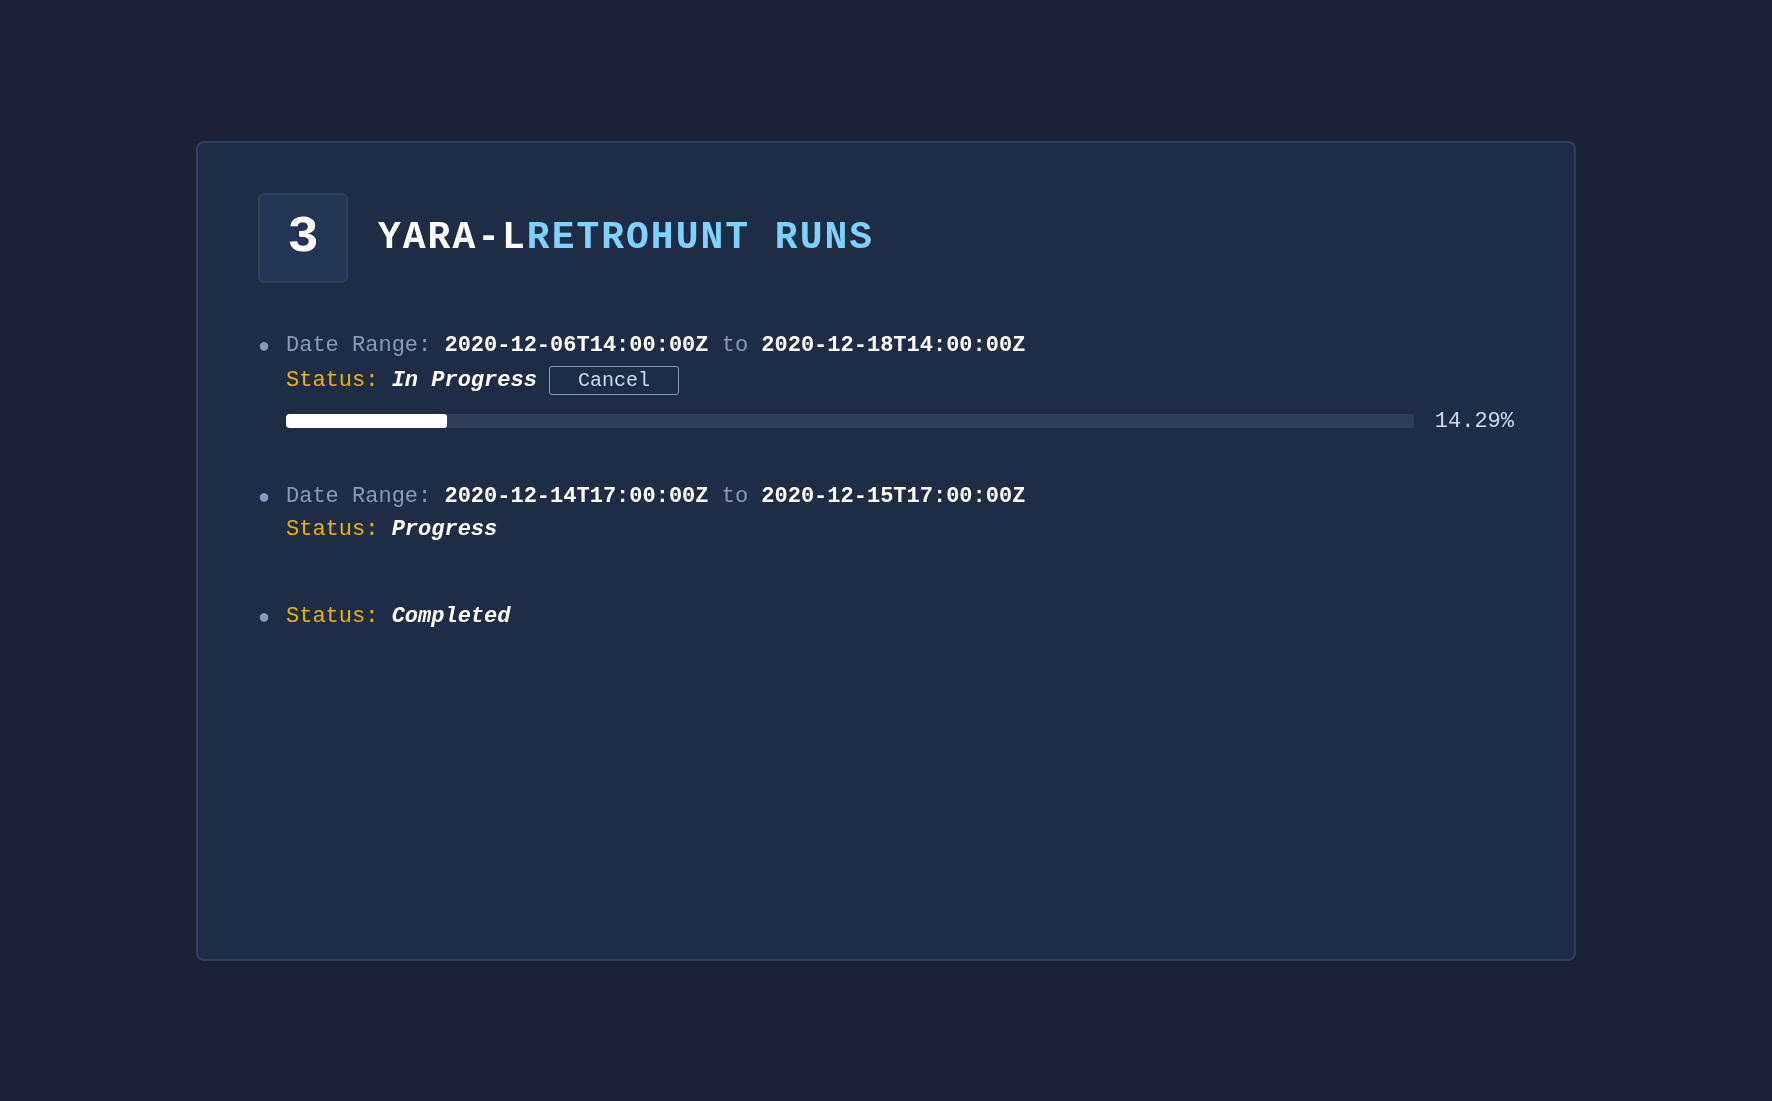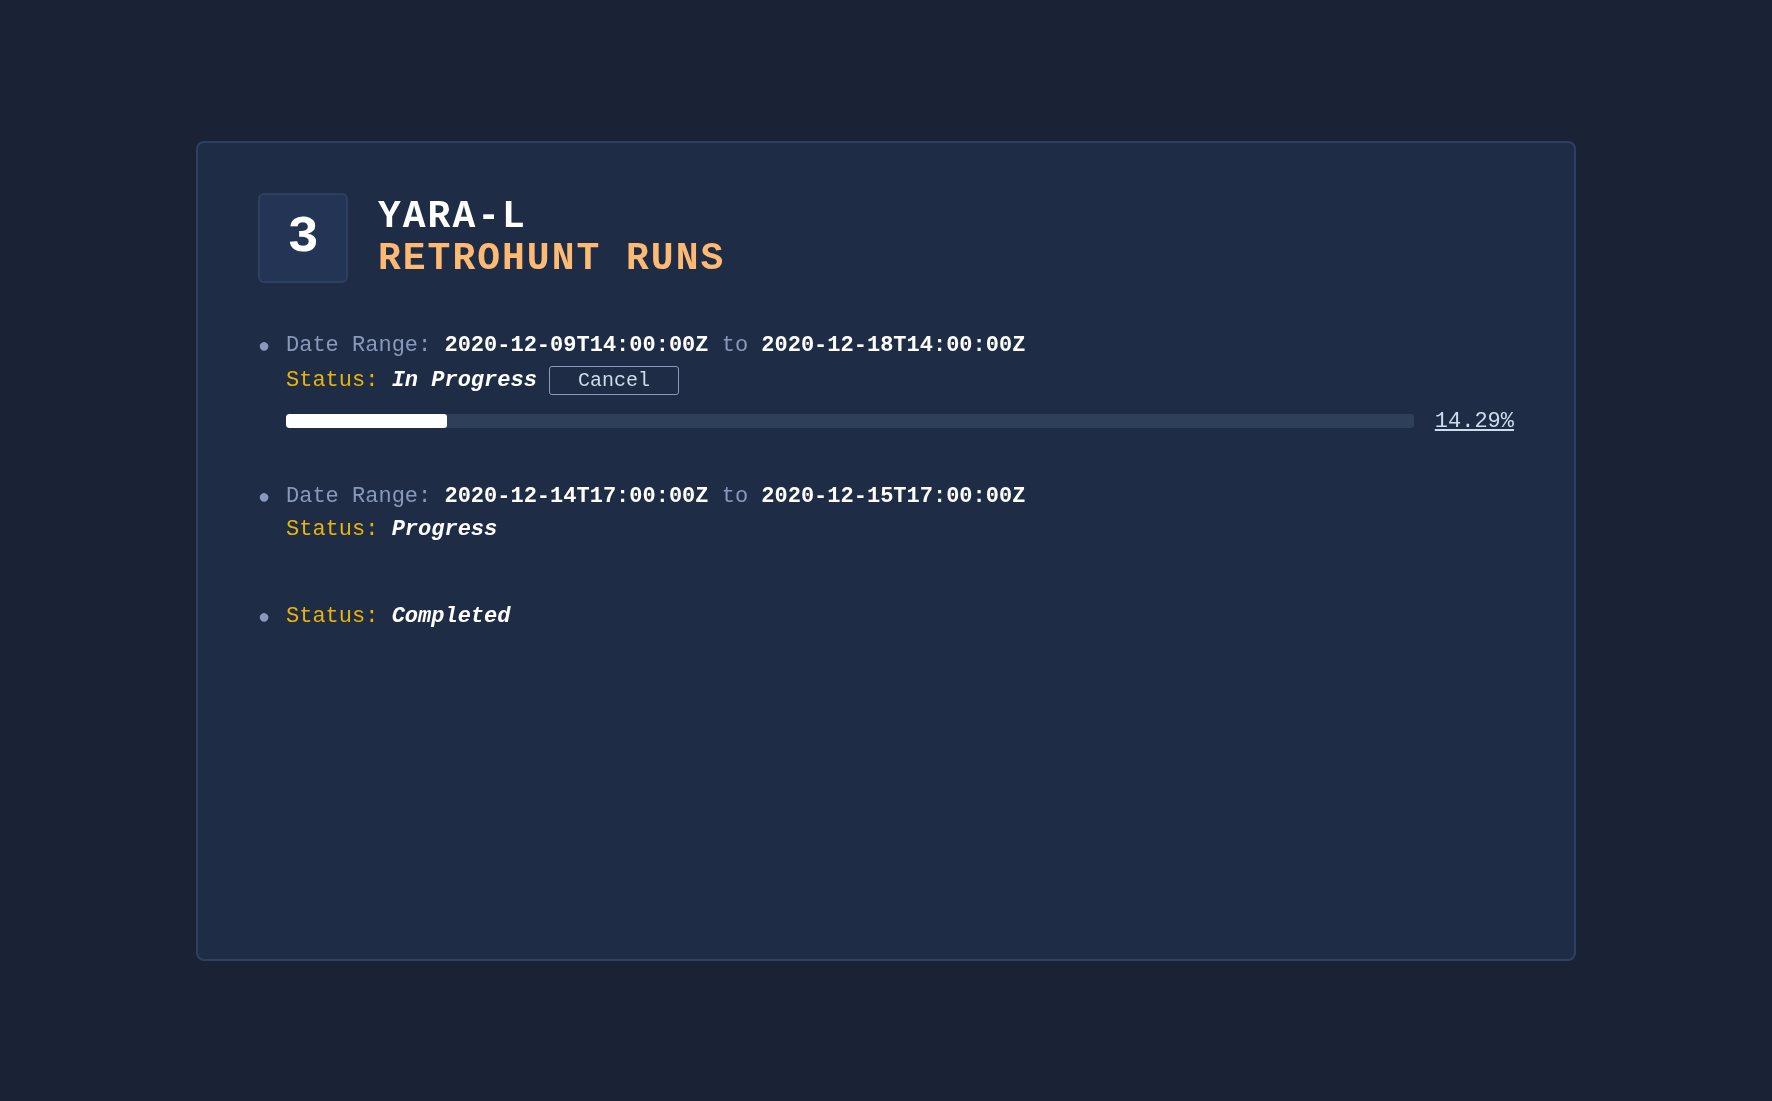--- a/index.html
+++ b/index.html
@@ -48,35 +48,35 @@
 
     .number-box span {
       font-size: 52px;
       font-weight: bold;
       color: #ffffff;
       font-family: 'Courier New', Courier, monospace;
     }
 
     .title-block {
       display: flex;
-      flex-direction: column;
+      text-align: right;
     }
 
     .title-line1 {
       font-size: 38px;
       font-weight: bold;
       color: #ffffff;
       letter-spacing: 2px;
       line-height: 1.1;
     }
 
     .title-line2 {
       font-size: 38px;
       font-weight: bold;
-      color: #fdba74;
+      color: #7dd3fc;
       letter-spacing: 2px;
       line-height: 1.1;
     }
 
     .run-item {
       margin-bottom: 50px;
     }
 
     .run-item-row {
       display: flex;
@@ -166,21 +166,20 @@
       border-radius: 3px;
     }
 
     .progress-pct {
       color: #ccddee;
       font-family: 'Courier New', Courier, monospace;
       font-size: 22px;
       white-space: nowrap;
       min-width: 80px;
       text-align: right;
-      text-decoration: underline;
     }
   </style>
 </head>
 <body>
 
 <div class="card">
   <div class="header">
     <div class="number-box">
       <span>3</span>
     </div>
@@ -190,21 +189,21 @@
     </div>
   </div>
 
   <div id="runs-container">
 
   <div class="run-item">
       <div class="run-item-row">
         <span class="bullet">●</span>
         <div class="run-details">
           <div class="date-range-line">
-            <span class="date-range-label">Date Range: </span><span class="date-range-value">2020-12-09T14:00:00Z</span><span class="date-range-label"> to </span><span class="date-range-value">2020-12-18T14:00:00Z</span>
+            <span class="date-range-label">Date Range: </span><span class="date-range-value">2020-12-06T14:00:00Z</span><span class="date-range-label"> to </span><span class="date-range-value">2020-12-18T14:00:00Z</span>
           </div>
           <div class="status-line">
             <span class="status-label">Status: </span><span class="status-value">In Progress</span><button class="cancel-btn">Cancel</button>
           </div>
 
           <div class="progress-container">
             <div class="progress-bar-bg">
               <div class="progress-bar-fill" style="width: 14.29%"></div>
             </div>
             <span class="progress-pct">14.29%</span>

